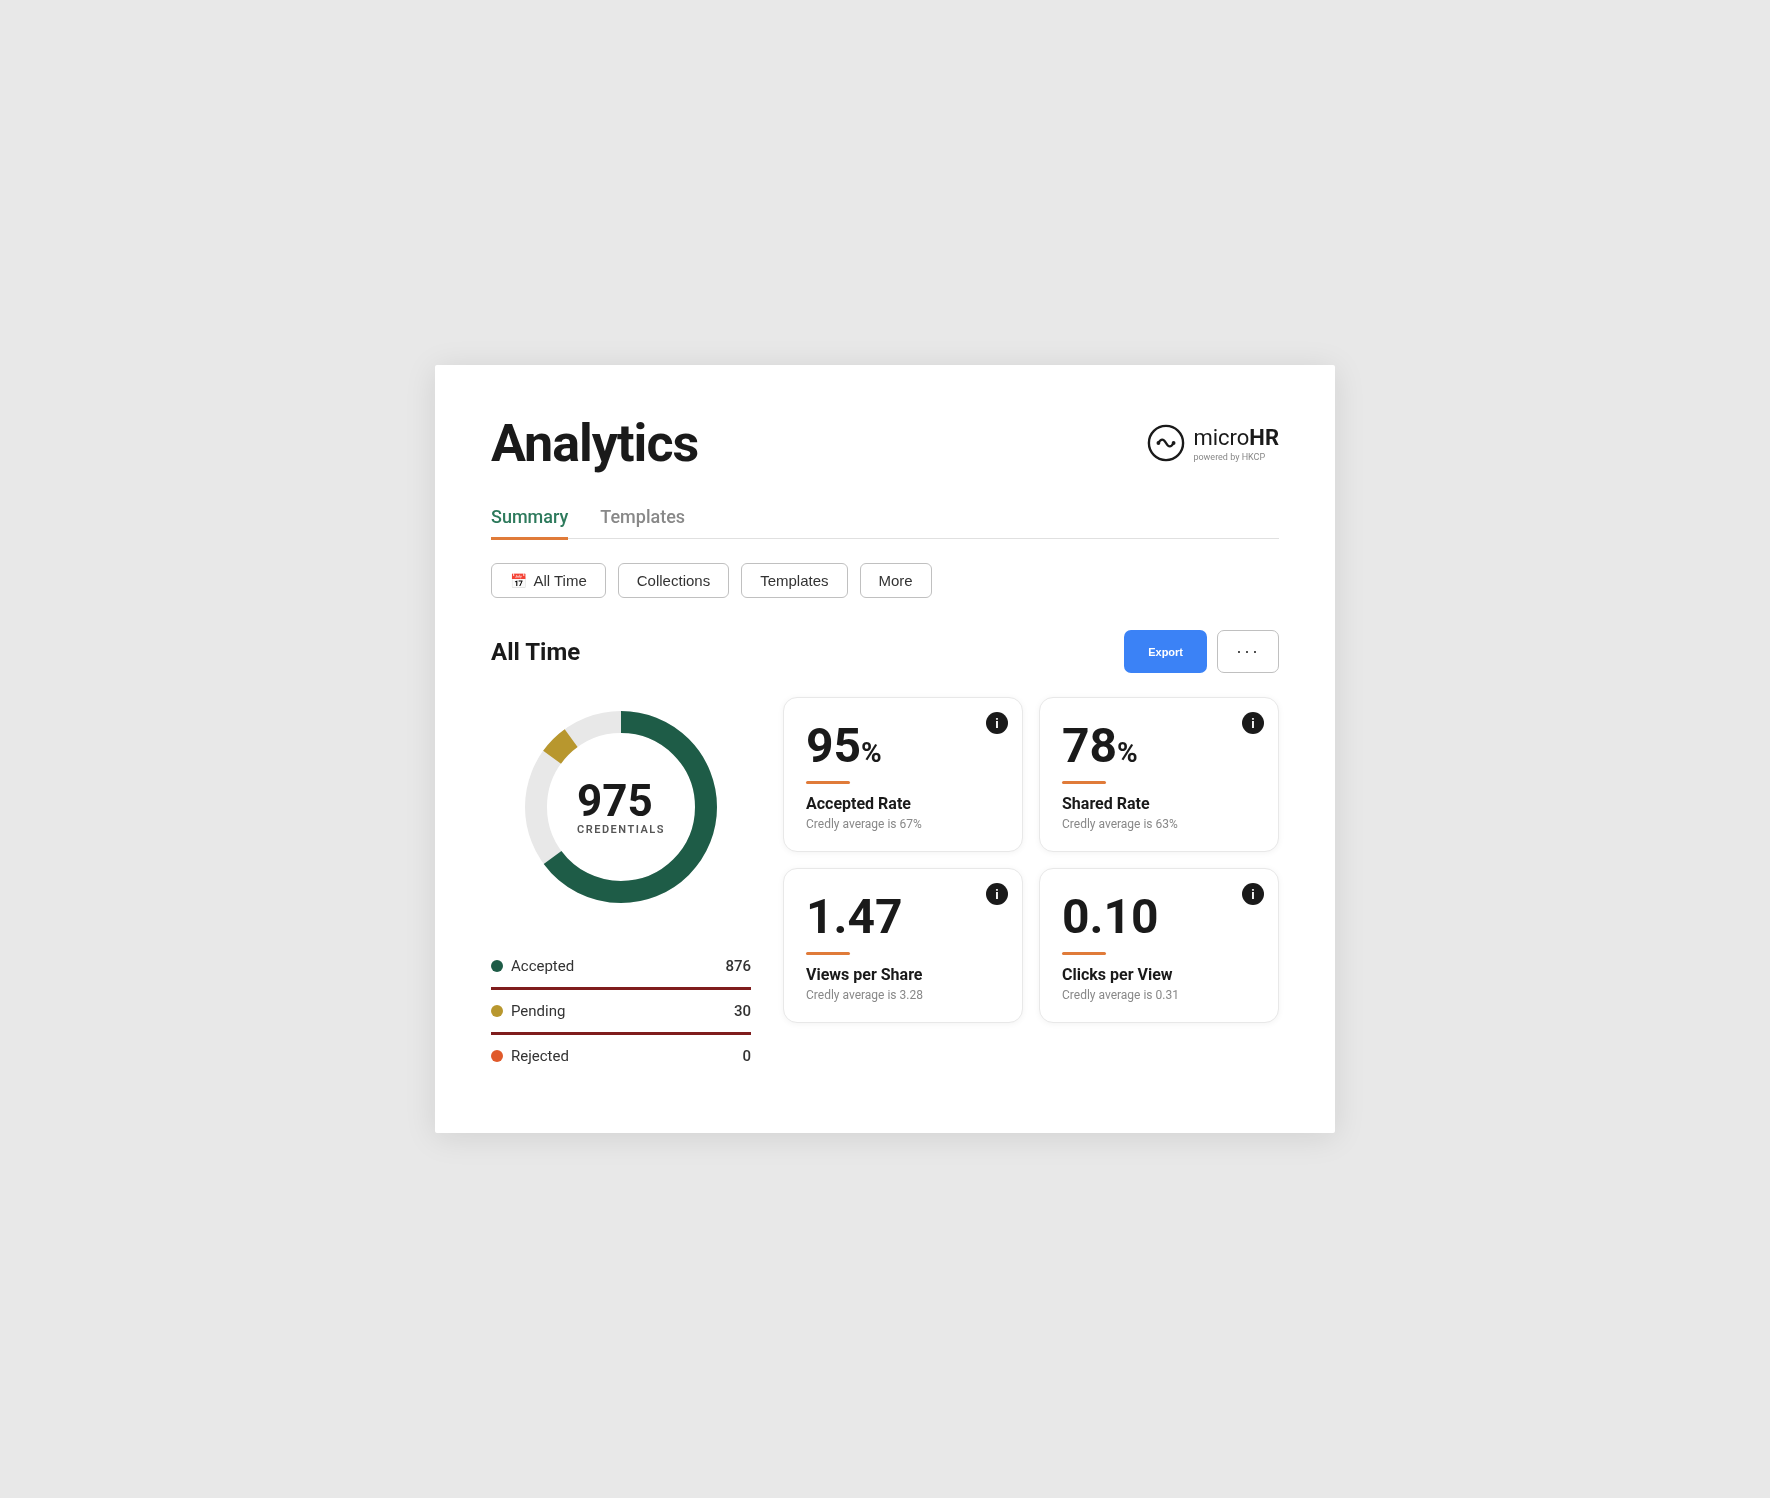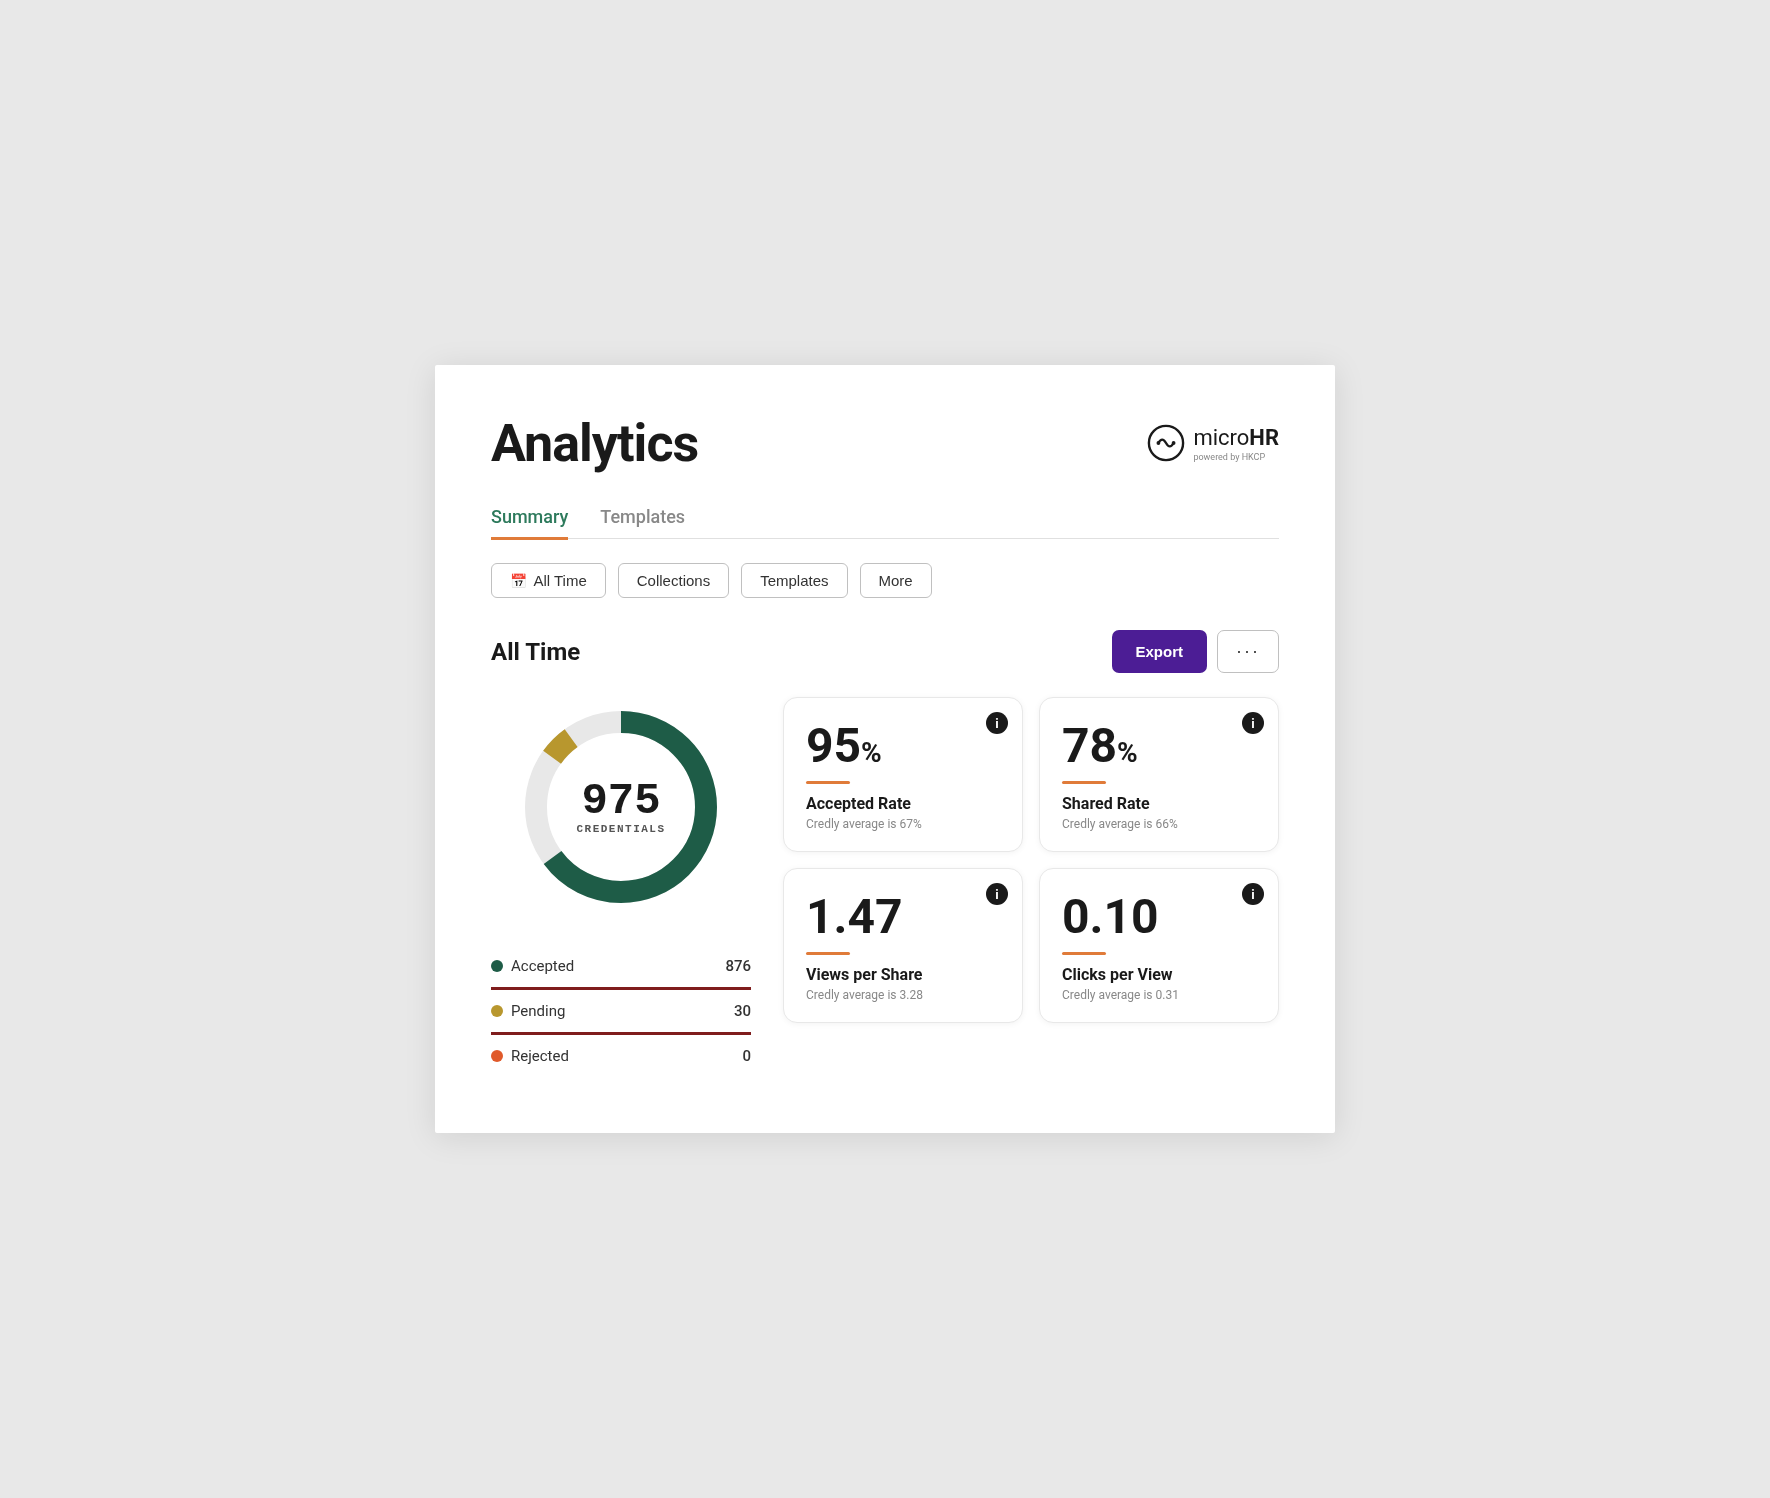--- a/index.html
+++ b/index.html
@@ -99,26 +99,26 @@
     .section-title {
       font-size: 24px;
       font-weight: 700;
       color: #1a1a1a;
     }
     .section-actions {
       display: flex;
       gap: 10px;
     }
     .export-btn {
-      background: #4c1d95;
+      background: #3b82f6;
       color: #fff;
       border: none;
       border-radius: 7px;
       padding: 10px 24px;
-      font-size: 15px;
+      font-size: 11px;
       font-weight: 600;
       cursor: pointer;
     }
     .more-btn {
       background: #fff;
       color: #333;
       border: 1.5px solid #c0c0c0;
       border-radius: 7px;
       padding: 10px 18px;
       font-size: 18px;
@@ -144,22 +144,20 @@
     }
     .donut-container svg {
       width: 220px;
       height: 220px;
     }
     .donut-center {
       position: absolute;
       top: 50%;
       left: 50%;
       transform: translate(-50%, -50%);
-      text-align: center;
-      font-family: Liberation Mono, monospace;
     }
     .donut-number {
       font-size: 44px;
       font-weight: 700;
       color: #1a1a1a;
       line-height: 1;
     }
     .donut-label {
       font-size: 11px;
       font-weight: 600;
@@ -358,21 +356,21 @@
         <div class="stat-sub">Credly average is 67%</div>
       </div>
 
       <div class="stat-card">
         <div class="info-icon">i</div>
         <div class="stat-value">
           <span>78</span><span class="unit">%</span>
         </div>
         <div class="stat-underline"></div>
         <div class="stat-name">Shared Rate</div>
-        <div class="stat-sub">Credly average is 66%</div>
+        <div class="stat-sub">Credly average is 63%</div>
       </div>
 
       <div class="stat-card">
         <div class="info-icon">i</div>
         <div class="stat-value">
           <span>1.47</span>
         </div>
         <div class="stat-underline"></div>
         <div class="stat-name">Views per Share</div>
         <div class="stat-sub">Credly average is 3.28</div>

